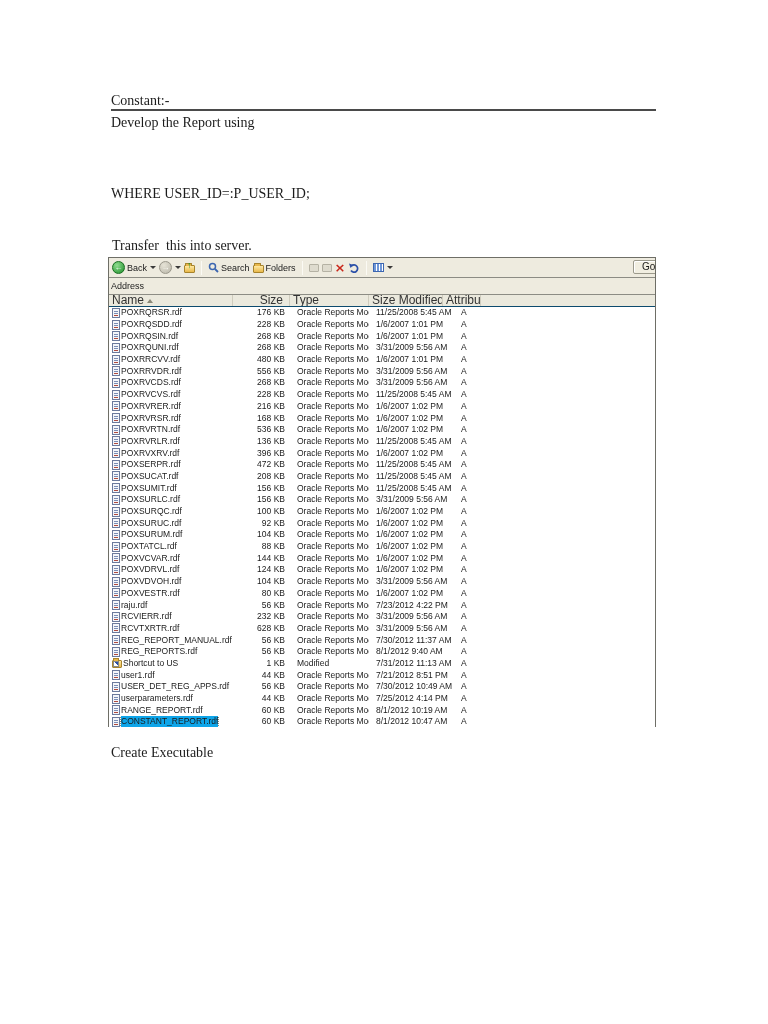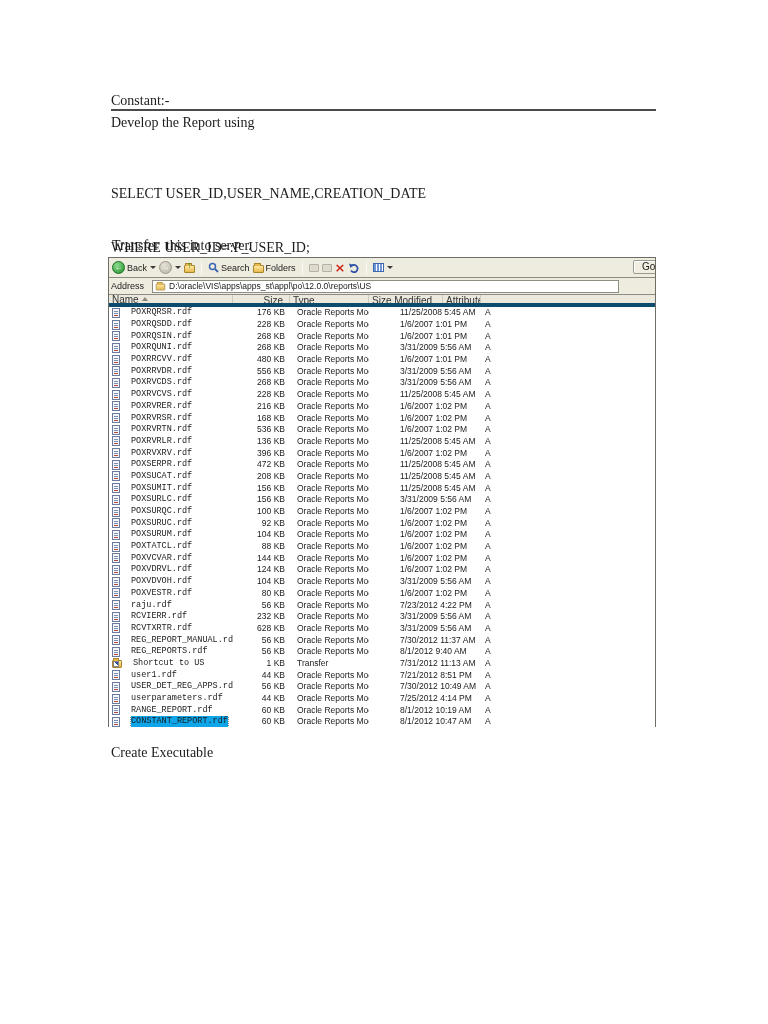--- a/index.html
+++ b/index.html
@@ -40,65 +40,64 @@
   .upicon::after { content:"\2191"; position:absolute; top:-6px; left:2px; color:#1f8f2a; font-weight:bold; font-size:9px; }
   .dimfolder { width:10px; height:8px; background:#dedbce; border:1px solid #b5b2a4; border-radius:1px; }
   .xglyph { color:#c9271a; font-size:13px; font-weight:bold; line-height:13px; font-family:"DejaVu Sans", sans-serif; }
   .views { width:11px; height:9px; border:1px solid #3c66b0; background:repeating-linear-gradient(90deg,#6f97d8 0 2px,#fff 2px 3px); }
   .go-btn { position:absolute; right:-2px; top:2px; width:24px; height:14px;
     background:#f1eee1; border:1px solid #9c9a8c; border-radius:2px;
     box-shadow:inset 1px 1px 0 #fff; font-size:10px; padding-left:8px; overflow:hidden; line-height:12px; }
 
   
   .addrbar { height:17px; background:#eeebdf; border-bottom:1px solid #8c8c84;
-    display:flex; align-items:center; padding:0 36px 0 2px; gap:8px; }
+    display:flex; align-items:center; padding:0 36px 0 2px; gap:16px; }
   .addr-label { font-size:9px; color:#222; }
   .addr-field { flex:1; height:13px; background:#fff; border:1px solid #8d8d83;
     display:flex; align-items:center; gap:3px; padding-left:2px; font-size:8.5px; overflow:hidden; }
   .addr-field .folder { transform:scale(.85); margin-top:1px; }
 
   
-  .cols { display:flex; height:12px; background:#ebe9dd; border-bottom:4px solid #0c4a6e; font-size:10px; color:#333; }
+  .cols { display:flex; height:12px; background:#ebe9dd; border-bottom:1px solid #0c4a6e; font-size:12px; color:#333; }
   .col { border-right:1px solid #cfccbe; padding:0 3px; line-height:11px; white-space:nowrap; overflow:hidden; }
   .col-name { width:124px; display:flex; align-items:center; gap:3px; }
   .col-size { width:57px;  text-align:right; padding-right:6px; }
   .col-type { width:79px;  }
   .col-date { width:74px;  }
   .col-attr { width:38px;  }
   .col-fill { flex:1; border-right:none; }
   .sort-arrow { width:0; height:0; border-left:3px solid transparent; border-right:3px solid transparent; border-bottom:4px solid #8a8878; }
 
   
   .list { background:#fff; height:421px; overflow:hidden; }
   .frow { display:flex; height:11.7px; align-items:center; font-size:8.5px; line-height:11px; white-space:nowrap; }
-  .c-name { width:124px; display:flex; align-items:center; gap:11px; padding-left:3px; overflow:hidden;font-family:Liberation Mono, monospace; }
+  .c-name { width:124px; display:flex; align-items:center; gap:1px; padding-left:3px; overflow:hidden; }
   .c-size { width:57px; text-align:right; padding-right:5px; }
   .c-type { width:79px; padding-left:7px; overflow:hidden; }
-  .c-date { width:74px; padding-left:7px;margin-left:24px; }
+  .c-date { width:74px; padding-left:7px; }
   .c-attr { width:38px; padding-left:18px; }
   .c-name .txt.sel { background:#0ea5e9; outline:1px dotted #8a887c; }
 
   .docicon { width:8px; height:10px; background:#f4f6fa; border:1px solid #6b7a9c; position:relative; flex:none; }
   .docicon::before { content:""; position:absolute; left:1px; right:1px; top:2px; height:1px;
     background:#7a8db5; box-shadow:0 2px 0 #7a8db5, 0 4px 0 #b0493c; }
   .shortcuticon { width:10px; height:8px; background:linear-gradient(#ffe9a2,#e8b84b); border:1px solid #a8842c;
     border-radius:1px; position:relative; flex:none; margin-top:1px; }
   .shortcuticon::before { content:""; position:absolute; top:-3px; left:0; width:4px; height:2px;
     background:#e8b84b; border:1px solid #a8842c; border-bottom:none; }
   .shortcuticon::after { content:""; position:absolute; left:0; bottom:0; width:4px; height:4px;
     background:linear-gradient(45deg,#fff 55%,#2b50a8 55%); border:1px solid #888; }
 </style>
 </head>
 <body>
 
 <div class="doc-text" id="heading">Constant:-</div>
 <div class="rule1"></div>
 <div class="doc-text" id="develop-line">Develop the Report using</div>
 <div class="doc-text" id="sql-block">
-  <div>SELECT USER_ID,USER_NAME,CREATION_DATE</div>
   <div>WHERE USER_ID=:P_USER_ID;</div>
 </div>
 <div class="doc-text" id="transfer-line">Transfer  this into server.</div>
 <div class="doc-text" id="footer-line">Create Executable</div>
 
 <div id="explorer">
 
   <div class="toolbar">
     <div class="tb-group">
       <span class="navcirc back-c">←</span>
@@ -133,24 +132,20 @@
     <span class="sep"></span>
     <div class="tb-group">
       <span class="views"></span>
       <span class="caret"></span>
     </div>
     <div class="go-btn">Go</div>
   </div>
 
   <div class="addrbar">
     <span class="addr-label">Address</span>
-    <div class="addr-field">
-      <span class="folder"></span>
-      <span>D:\oracle\VIS\apps\apps_st\appl\po\12.0.0\reports\US</span>
-    </div>
   </div>
 
   <div class="cols">
     <div class="col col-name">
       <span>Name</span>
       <span class="sort-arrow"></span>
     </div>
     <div class="col col-size">Size</div>
     <div class="col col-type">Type</div>
     <div class="col col-date">Size Modified</div>
@@ -458,21 +453,21 @@
       <div class="c-type">Oracle Reports Mod...</div>
       <div class="c-date">8/1/2012 9:40 AM</div>
       <div class="c-attr">A</div>
     </div>
       <div class="frow">
       <div class="c-name">
         <span class="shortcuticon"></span>
         <span class="txt">Shortcut to US</span>
       </div>
       <div class="c-size">1 KB</div>
-      <div class="c-type">Transfer</div>
+      <div class="c-type">Modified</div>
       <div class="c-date">7/31/2012 11:13 AM</div>
       <div class="c-attr">A</div>
     </div>
       <div class="frow">
       <div class="c-name">
         <span class="docicon"></span>
         <span class="txt">user1.rdf</span>
       </div>
       <div class="c-size">44 KB</div>
       <div class="c-type">Oracle Reports Mod...</div>

